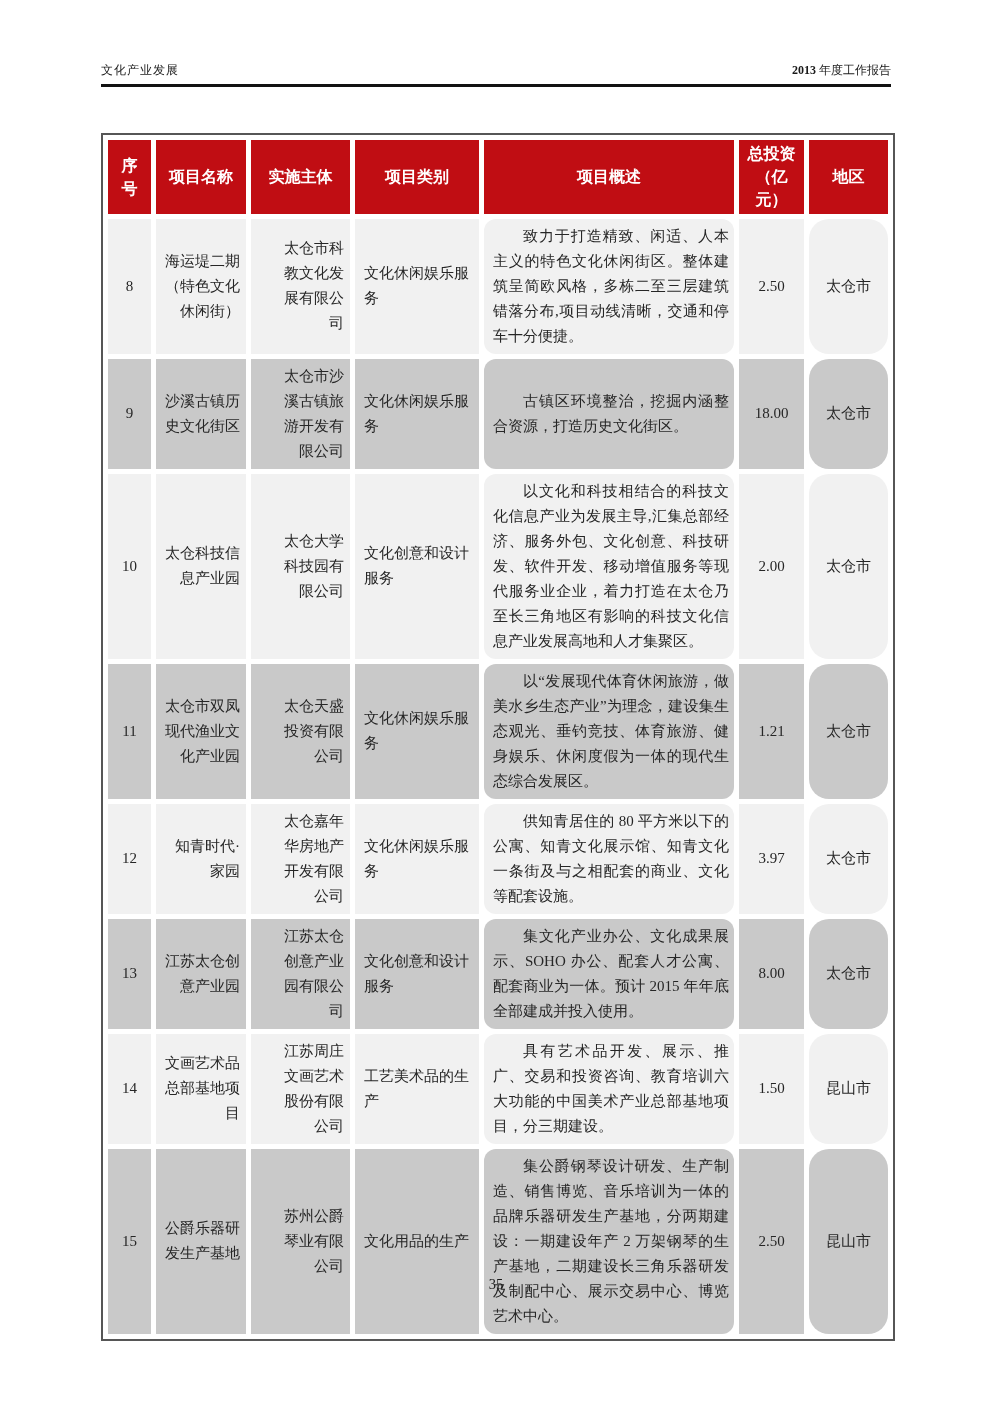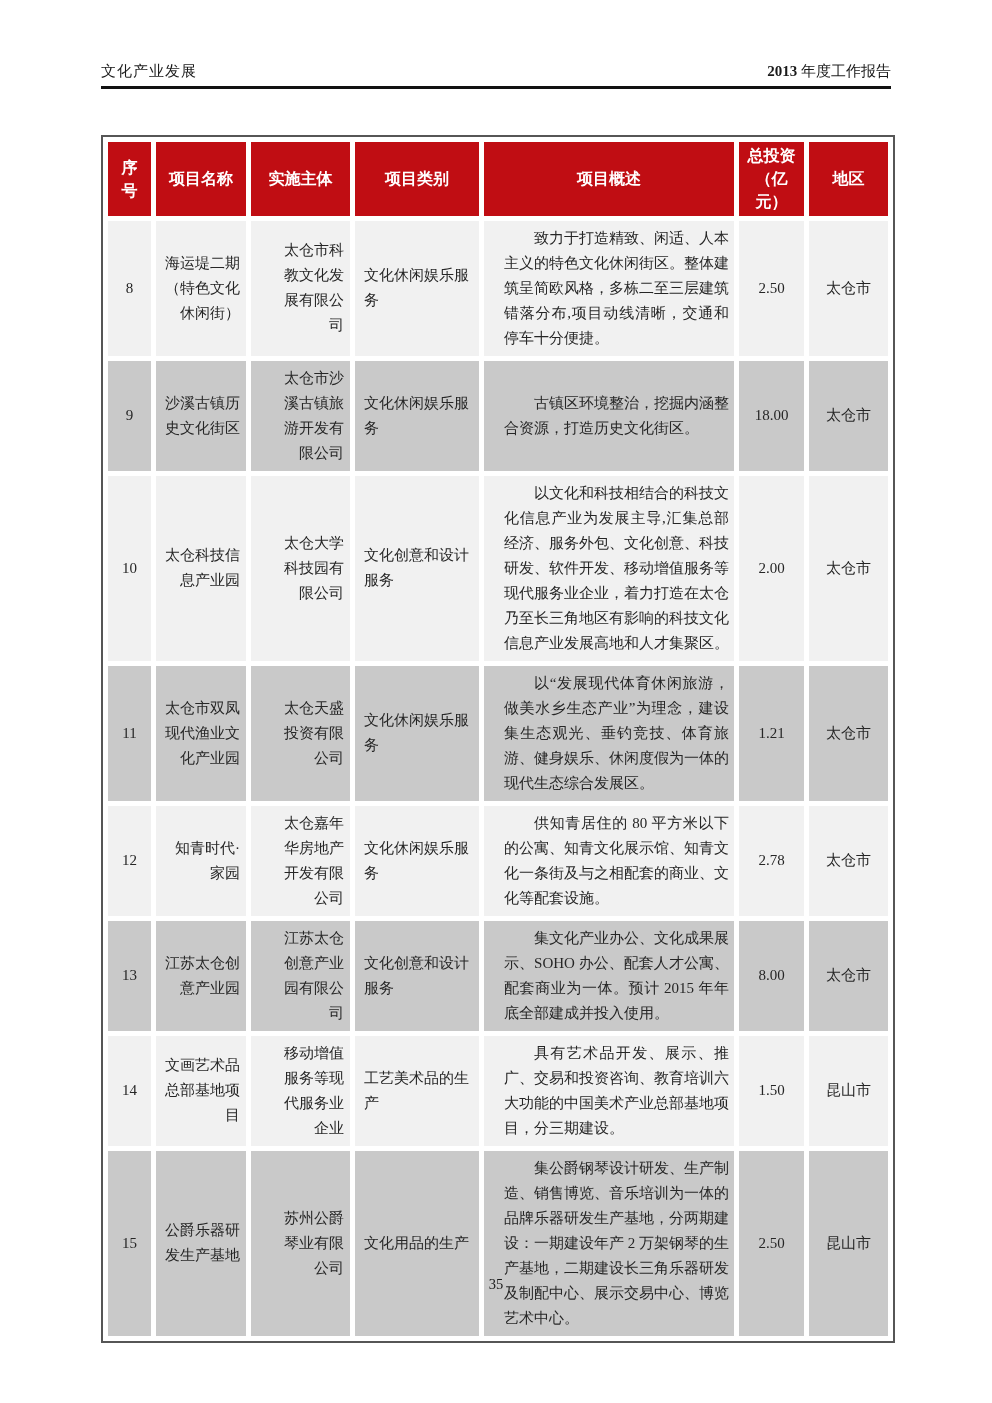--- a/index.html
+++ b/index.html
@@ -18,21 +18,21 @@
   .page {
     width: 790px;
     margin: 0 auto;
     padding-top: 62px;
   }
   
   .doc-header {
     display: flex;
     justify-content: space-between;
     align-items: flex-end;
-    font-size: 15px;
+    font-size: 12px;
     color: #1a1a1a;
     padding-bottom: 5px;
     border-bottom: 3px solid #111111;
   }
   .doc-header .left { letter-spacing: 1px; }
   .doc-header .right .year { font-weight: bold; }
   
   table.projects {
     margin-top: 46px;
     width: 790px;
@@ -65,25 +65,26 @@
   tr.dark  td { background: #c9c9c9; }
   td.c-num    { text-align: center; }
   td.c-name   { text-align: right; padding-left: 7px; padding-right: 6px; }
   td.c-owner  { text-align: right; padding-left: 20px; padding-right: 6px; }
   td.c-cat    { text-align: left; padding-left: 9px; padding-right: 7px; margin-left: 43px; }
   td.c-desc   {
     text-align: justify;
     text-justify: inter-character;
     word-break: break-all;
     text-indent: 2em;
-    padding-left: 20px;
+    padding-left: 9px;
     padding-right: 5px;
+    border-radius: 12px;
   }
   td.c-inv    { text-align: center; }
-  td.c-region { text-align: center; }
+  td.c-region { text-align: center; border-radius: 20px; }
   
   .doc-footer {
     position: absolute;
     left: 0;
     width: 100%;
     top: 1276px;
     text-align: center;
     font-size: 14.5px;
     color: #1a1a1a;
   }
@@ -157,36 +158,36 @@
     <td class="c-desc">以“发展现代体育休闲旅游，做美水乡生态产业”为理念，建设集生态观光、垂钓竞技、体育旅游、健身娱乐、休闲度假为一体的现代生态综合发展区。</td>
     <td class="c-inv">1.21</td>
     <td class="c-region">太仓市</td>
   </tr>
         <tr class="light">
     <td class="c-num">12</td>
     <td class="c-name">知青时代·家园</td>
     <td class="c-owner">太仓嘉年华房地产开发有限公司</td>
     <td class="c-cat">文化休闲娱乐服务</td>
     <td class="c-desc">供知青居住的 80 平方米以下的公寓、知青文化展示馆、知青文化一条街及与之相配套的商业、文化等配套设施。</td>
-    <td class="c-inv">2.78</td>
+    <td class="c-inv">3.97</td>
     <td class="c-region">太仓市</td>
   </tr>
         <tr class="dark">
     <td class="c-num">13</td>
     <td class="c-name">江苏太仓创意产业园</td>
     <td class="c-owner">江苏太仓创意产业园有限公司</td>
     <td class="c-cat">文化创意和设计服务</td>
     <td class="c-desc">集文化产业办公、文化成果展示、SOHO 办公、配套人才公寓、配套商业为一体。预计 2015 年年底全部建成并投入使用。</td>
     <td class="c-inv">8.00</td>
     <td class="c-region">太仓市</td>
   </tr>
         <tr class="light">
     <td class="c-num">14</td>
     <td class="c-name">文画艺术品总部基地项目</td>
-    <td class="c-owner">移动增值服务等现代服务业企业</td>
+    <td class="c-owner">江苏周庄文画艺术股份有限公司</td>
     <td class="c-cat">工艺美术品的生产</td>
     <td class="c-desc">具有艺术品开发、展示、推广、交易和投资咨询、教育培训六大功能的中国美术产业总部基地项目，分三期建设。</td>
     <td class="c-inv">1.50</td>
     <td class="c-region">昆山市</td>
   </tr>
         <tr class="dark">
     <td class="c-num">15</td>
     <td class="c-name">公爵乐器研发生产基地</td>
     <td class="c-owner">苏州公爵琴业有限公司</td>
     <td class="c-cat">文化用品的生产</td>

